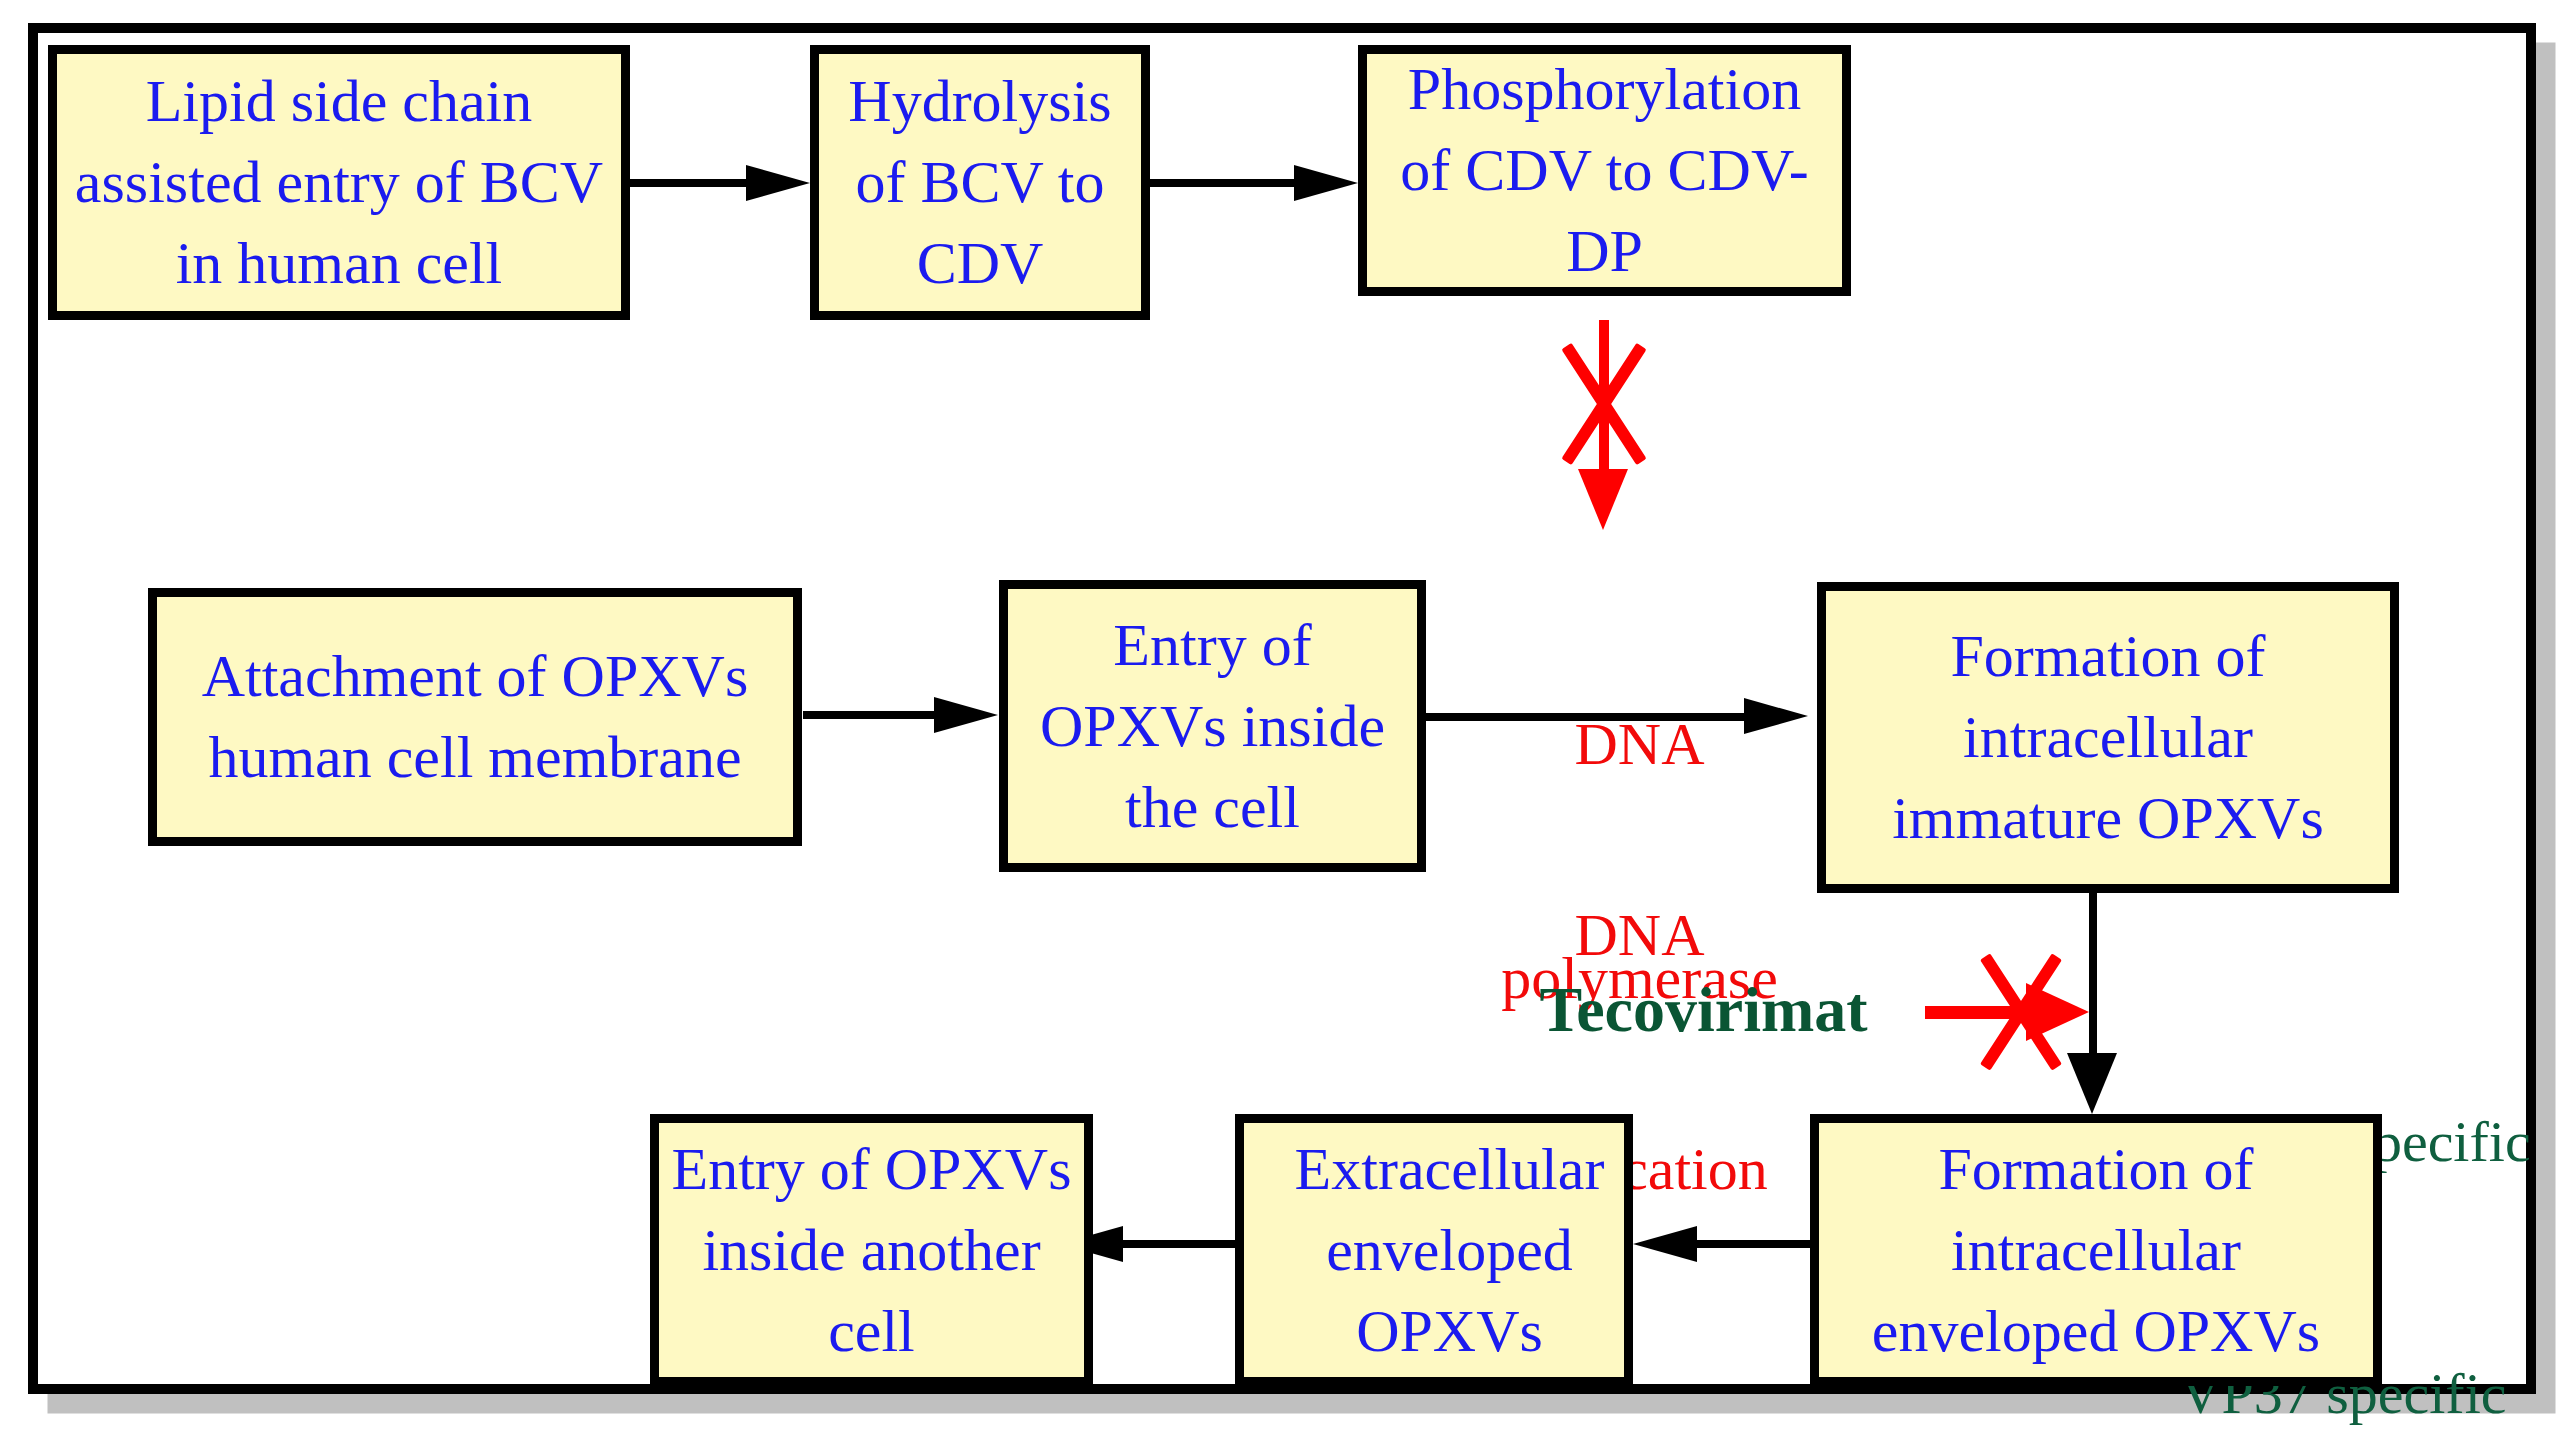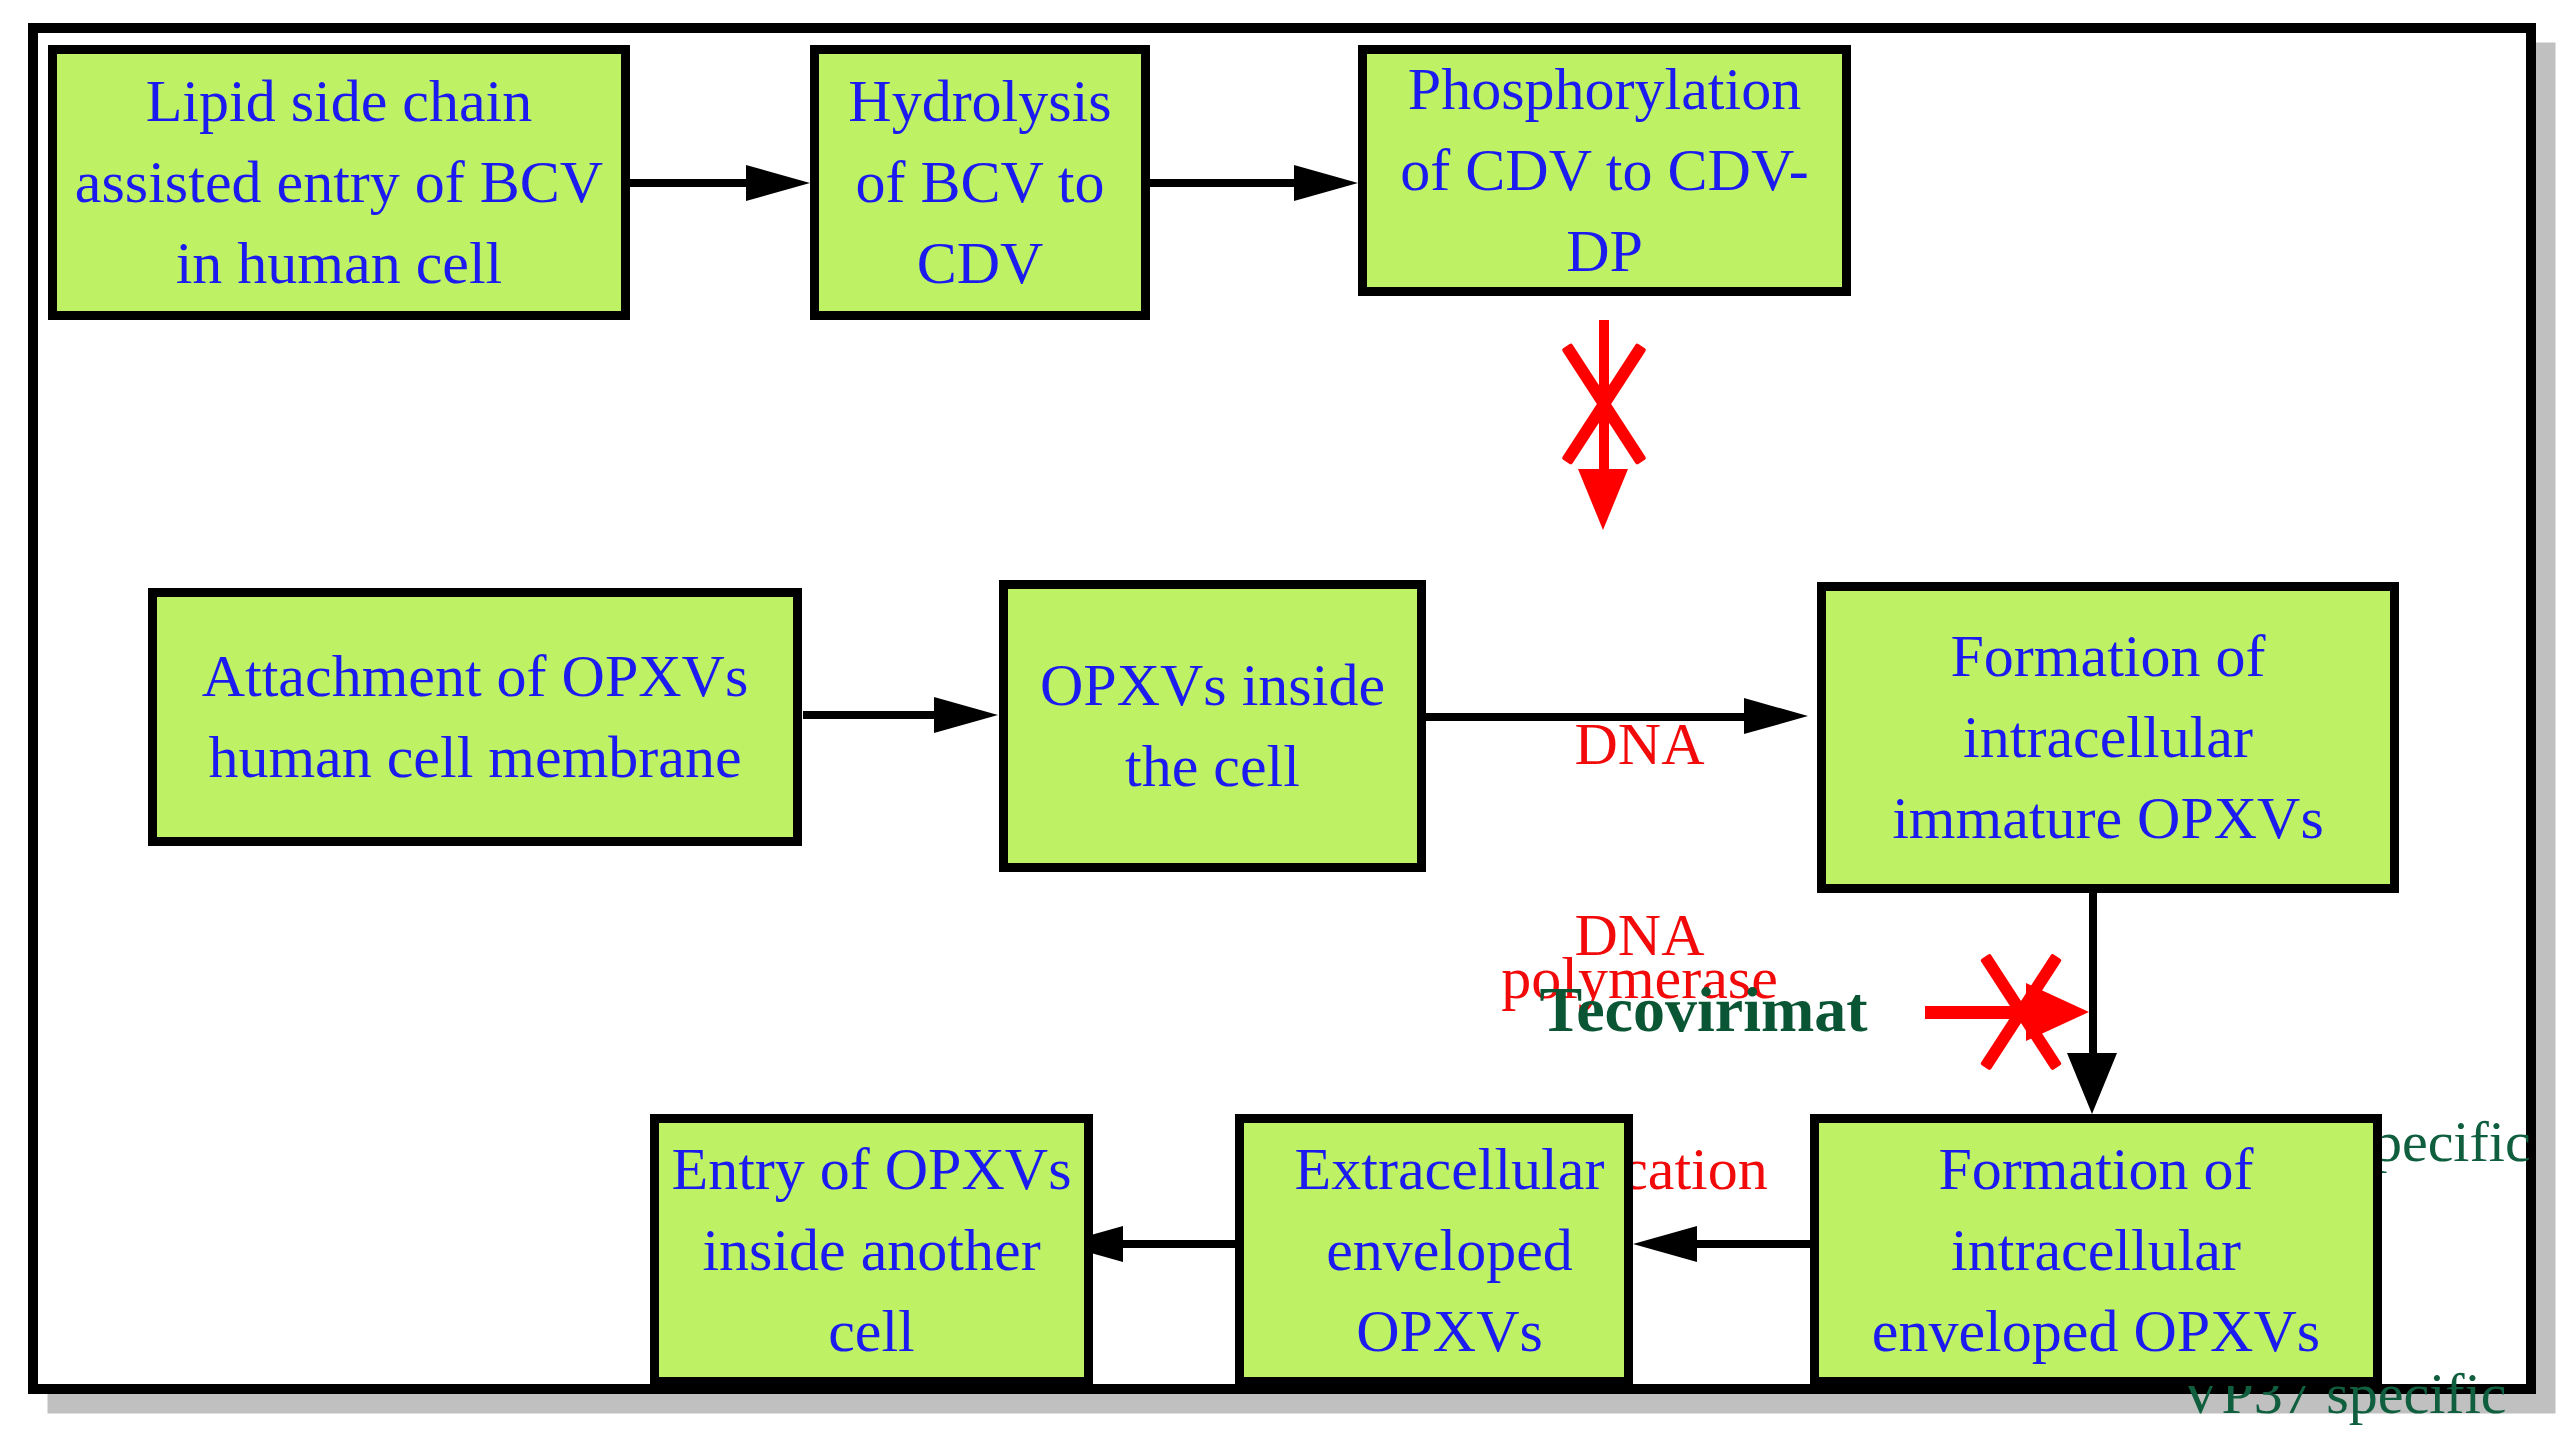--- a/index.html
+++ b/index.html
@@ -18,21 +18,21 @@
   }
   .outer-frame{
     position:absolute;left:28.4px;top:22.5px;width:2508px;height:1371px;
     border:10.5px solid var(--line-black);
     box-shadow:19.5px 19.5px 0 0 var(--shadow-gray);
     background:#ffffff;box-sizing:border-box;
   }
   .fbox{
     position:absolute;border:9.7px solid var(--line-black);box-sizing:border-box;
     display:flex;flex-direction:column;align-items:center;justify-content:center;
-    background:#bef264;
+    background:#fef9c3;
   }
   .box-line{
     color:var(--text-blue);font-size:60px;line-height:81px;
     white-space:pre;text-align:center;
   }
   .hshaft{position:absolute;height:8.2px;background:var(--line-black);}
   .vshaft{position:absolute;width:8.2px;background:var(--line-black);}
   .head-right{position:absolute;width:0;height:0;
     border-top:18px solid transparent;border-bottom:18px solid transparent;
     border-left:64px solid var(--line-black);}
@@ -116,20 +116,21 @@
     <span class="box-line">Attachment of OPXVs</span>
     <span class="box-line">human cell membrane</span>
   </div>
 
   <div>
     <div class="hshaft" style="left:803px;top:711px;width:135px;"></div>
     <div class="head-right" style="left:934px;top:697px;"></div>
   </div>
 
   <div class="fbox" style="left:999px;top:580px;width:427px;height:292px;">
+    <span class="box-line">Entry of</span>
     <span class="box-line">OPXVs inside</span>
     <span class="box-line">the cell</span>
   </div>
 
   <div>
     <div class="hshaft" style="left:1426px;top:713px;width:320px;"></div>
     <div class="head-right" style="left:1744px;top:698px;"></div>
   </div>
 
   <div class="fbox" style="left:1817px;top:582px;width:582px;height:311px;">

